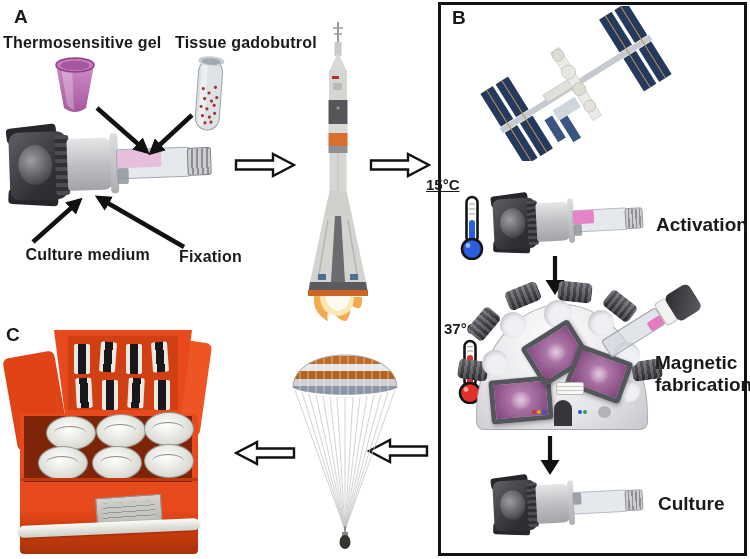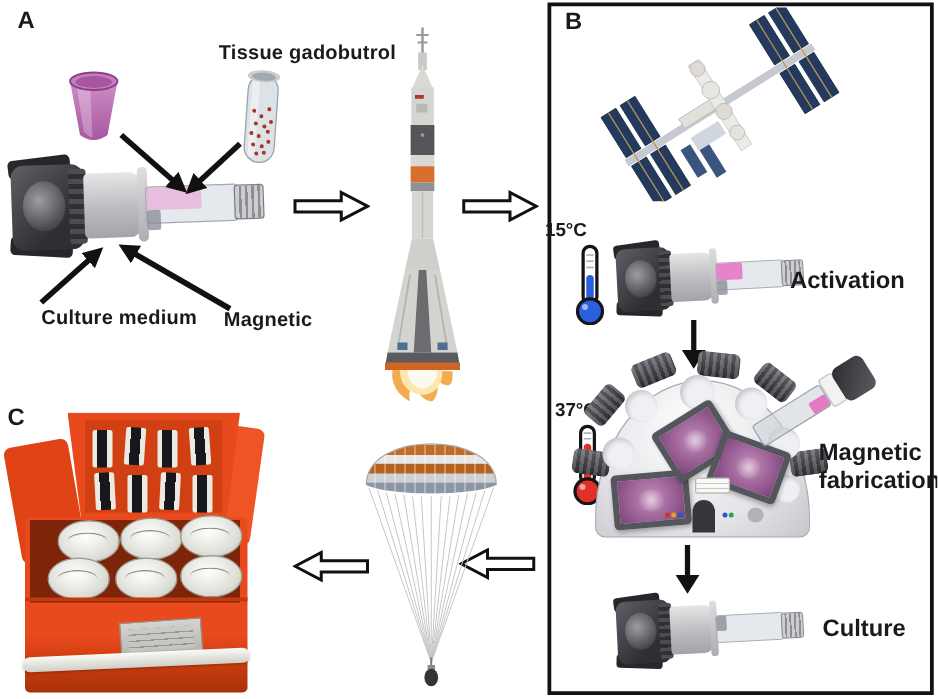--- a/index.html
+++ b/index.html
@@ -4,21 +4,21 @@
 <style>
   html,body{margin:0;padding:0;background:#fff;}
   #stage{position:relative;width:750px;height:559px;background:#fff;overflow:hidden;
          font-family:"Liberation Sans",sans-serif;color:#1a1a1a;}
   .abs{position:absolute;}
   .lbl{position:absolute;font-weight:600;color:#1a1a1a;line-height:1.15;}
   .lbl-panel{font-size:19px;font-weight:700;}
   .lbl-top{font-size:16px;letter-spacing:.2px;}
   .lbl-step{font-size:19px;}
   .lbl-temp{font-size:15px;font-weight:700;}
-  .center{text-align:left;padding-left:33px;}
+  .center{text-align:right;}
 
   
   .cuvette{position:absolute;width:200px;height:78px;}
   .cuvette>div{position:absolute;}
   .cv-lobe-t{left:-2px;top:-1px;width:50px;height:15px;background:#26262b;border-radius:4px;transform:rotate(-5deg);}
   .cv-lobe-b{left:-2px;top:63px;width:50px;height:15px;background:#26262b;border-radius:4px;transform:rotate(5deg);}
   .cv-cap{left:0;top:5px;width:58px;height:68px;background:linear-gradient(135deg,#5f5f66,#2e2e33 70%);border-radius:10px;}
   .cv-cap::before{content:"";position:absolute;left:9px;top:13px;width:34px;height:40px;border-radius:50%;
       background:radial-gradient(circle at 38% 38%,#9d9da4,#45454c 75%);}
   .cv-collar{left:46px;top:9px;width:14px;height:60px;border-radius:3px;
@@ -96,20 +96,21 @@
       border:3px solid #121212;box-sizing:border-box;background:#fff;}
 </style>
 </head>
 <body>
 
 <div id="stage">
 
   <div class="panelb-box"></div>
 
   <div class="lbl lbl-panel" style="left:14px;top:6px;">A</div>
+  <div class="lbl lbl-top" style="left:3px;top:34px;">Thermosensitive gel</div>
   <div class="lbl lbl-top" style="left:175px;top:34px;">Tissue gadobutrol</div>
 
   <svg class="abs" style="left:52px;top:55px;" width="46" height="62" viewBox="0 0 46 62">
     <defs>
       <linearGradient id="gelg" x1="0" y1="0" x2="0" y2="1">
         <stop offset="0" stop-color="#c985c3"></stop>
           <stop offset="1" stop-color="#a04a98"></stop>
       </linearGradient>
     </defs>
     <path d="M4,10 L12,53 Q23,61 34,53 L42,10 Z" fill="url(#gelg)" opacity="0.93"></path>
@@ -165,21 +166,21 @@
       <line x1="97" y1="13" x2="146" y2="56" marker-end="url(#ah)"></line>
       <line x1="192" y1="20" x2="152" y2="57" marker-end="url(#ah)"></line>
       <line x1="33" y1="147" x2="79" y2="106" marker-end="url(#ah)"></line>
       <line x1="184" y1="152" x2="99" y2="103" marker-end="url(#ah)"></line>
     </g>
   </svg>
 
   <div class="lbl lbl-top center" style="left:0;top:246px;width:150px;">
     <div>Culture medium</div>
   </div>
-  <div class="lbl lbl-top" style="left:179px;top:248px;">Magnetic</div>
+  <div class="lbl lbl-top" style="left:179px;top:248px;">Fixation</div>
 
   <svg class="abs" style="left:288px;top:20px;" width="100" height="302" viewBox="0 0 100 302">
     <line x1="50" y1="2" x2="50" y2="24" stroke="#9a9a98" stroke-width="2"></line>
     <line x1="45" y1="8" x2="55" y2="8" stroke="#9a9a98" stroke-width="1.5"></line>
     <line x1="46" y1="14" x2="54" y2="14" stroke="#9a9a98" stroke-width="1.5"></line>
     <rect x="46.5" y="22" width="7" height="14" fill="#c9c9c5"></rect>
     <polygon points="50,32 59,52 41,52" fill="#d9d9d5"></polygon>
     <rect x="41" y="50" width="18" height="30" fill="#d5d5d1"></rect>
     <rect x="44" y="56" width="7" height="3" fill="#b03228"></rect>
     <rect x="45" y="63" width="9" height="7" fill="#b9b9b5"></rect>
@@ -323,21 +324,21 @@
       <rect x="-5" y="-40" width="10" height="80" fill="#ebebe7" stroke="#c5c5c0" stroke-width="0.6"></rect>
       <circle cx="0" cy="-34" r="6" fill="#dddbd4" stroke="#b8b6ae" stroke-width="0.6"></circle>
       <circle cx="0" cy="-14" r="7" fill="#e8e6e0" stroke="#b8b6ae" stroke-width="0.6"></circle>
       <circle cx="0" cy="6" r="6.5" fill="#dddbd4" stroke="#b8b6ae" stroke-width="0.6"></circle>
       <circle cx="0" cy="26" r="6" fill="#e4e2dc" stroke="#b8b6ae" stroke-width="0.6"></circle>
       <rect x="-46" y="14" width="9" height="26" fill="#3a5480"></rect>
       <rect x="-33" y="22" width="9" height="26" fill="#3a5480"></rect>
     </g>
   </svg>
 
-  <div class="lbl lbl-temp" style="left:436px;top:176px;">15°C</div>
+  <div class="lbl lbl-temp" style="left:426px;top:176px;text-decoration:underline;">15°C</div>
   <svg class="abs" style="left:452px;top:194px;" width="40" height="66" viewBox="0 0 40 66">
     <rect x="14.5" y="3" width="11" height="46" rx="5.5" fill="#fff" stroke="#151515" stroke-width="2.6"></rect>
     <rect x="17" y="26" width="6" height="24" rx="3" fill="#2a5fe0"></rect>
     <g stroke="#a8b0b8" stroke-width="1.3">
       <line x1="17" y1="10" x2="23" y2="10"></line>
         <line x1="17" y1="15" x2="23" y2="15"></line>
       <line x1="17" y1="20" x2="23" y2="20"></line>
     </g>
     <circle cx="20" cy="55" r="10" fill="#2a5fe0" stroke="#151515" stroke-width="2.6"></circle>
     <circle cx="16" cy="51.5" r="2.4" fill="rgba(255,255,255,.55)"></circle>
@@ -348,21 +349,21 @@
     <div class="cv-cap"></div>
       <div class="cv-collar"></div>
       <div class="cv-body"></div>
       <div class="cv-flange"></div>
     <div class="cv-tube">
         <div class="cv-fill"></div>
         <div class="cv-piston"></div>
       </div>
     <div class="cv-tip"></div>
   </div>
-  <div class="lbl lbl-step" style="left:632px;top:214px;">Activation</div>
+  <div class="lbl lbl-step" style="left:656px;top:214px;">Activation</div>
 
   <svg class="abs" style="left:542px;top:254px;" width="26" height="42" viewBox="0 0 26 42">
     <line x1="13" y1="2" x2="13" y2="29" stroke="#111" stroke-width="4.2"></line>
     <polygon points="13,41 3.5,26 22.5,26" fill="#111"></polygon>
   </svg>
 
   <div class="lbl lbl-temp" style="left:444px;top:320px;">37°C</div>
   <svg class="abs" style="left:450px;top:338px;" width="40" height="66" viewBox="0 0 40 66">
     <rect x="14.5" y="3" width="11" height="46" rx="5.5" fill="#fff" stroke="#151515" stroke-width="2.6"></rect>
     <rect x="17" y="17" width="6" height="33" rx="3" fill="#e03028"></rect>

